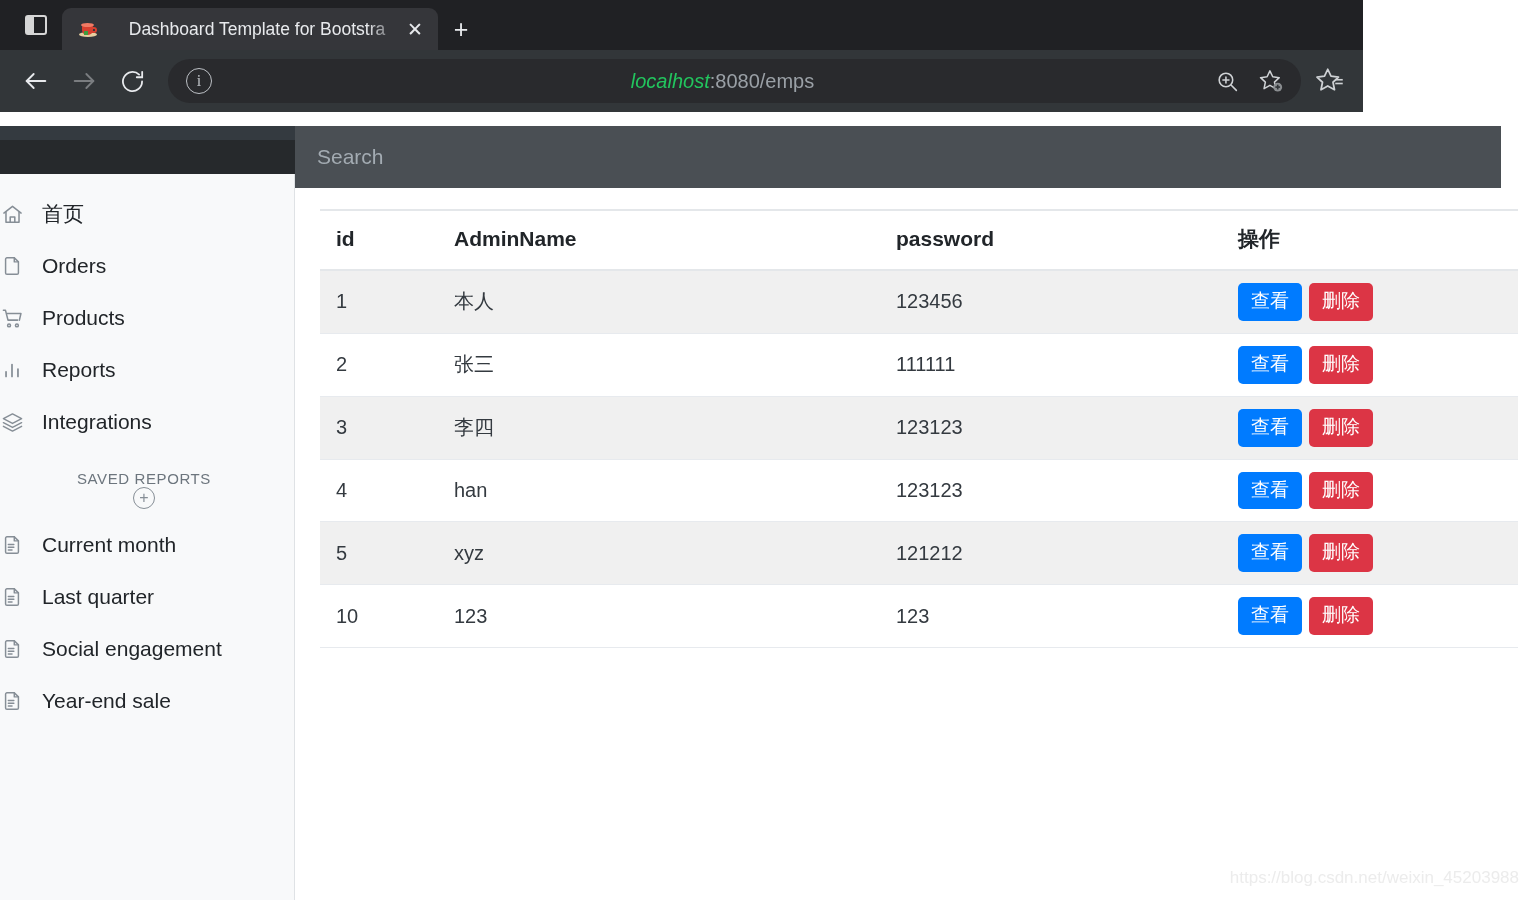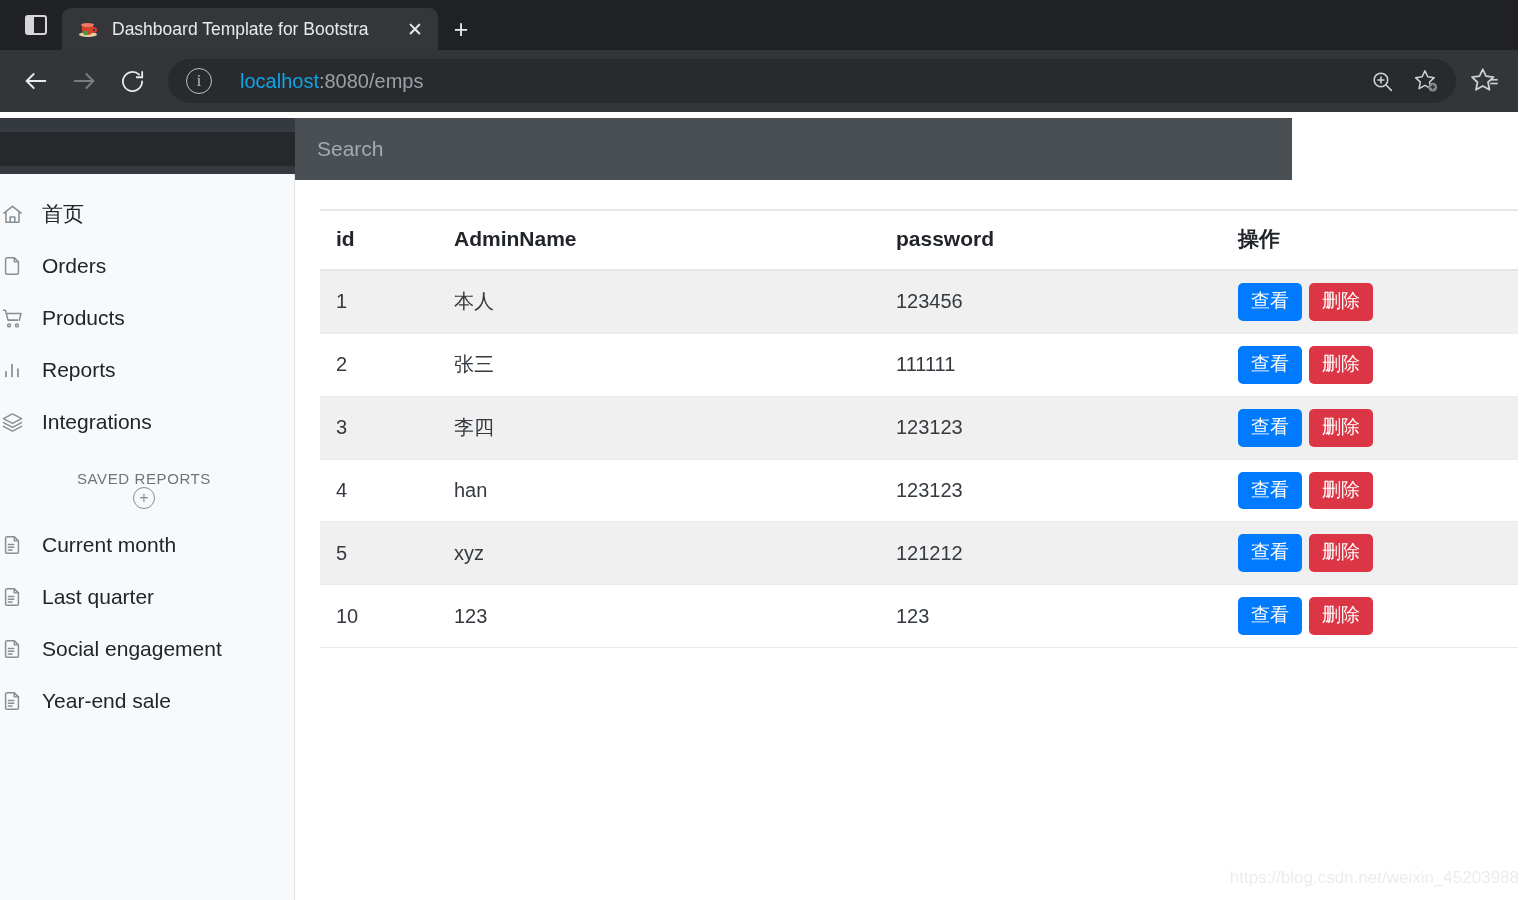--- a/index.html
+++ b/index.html
@@ -4,21 +4,21 @@
 <style>
   * { box-sizing: border-box; margin: 0; padding: 0; }
   html, body {
     width: 1527px; height: 900px;
     font-family: "Liberation Sans", sans-serif;
     background: #ffffff;
     overflow: hidden;
   }
 
   
-  .browser-chrome { width: 1518px; background: #202124; }
+  .browser-chrome { width: 1363px; background: #202124; text-align: center; }
 
   .tab-strip {
     height: 50px; background: #202124;
     display: flex; align-items: flex-end; padding-left: 10px;
   }
   .tablist-btn {
     width: 52px; height: 50px;
     display: flex; align-items: center; justify-content: center;
     flex: 0 0 auto;
   }
@@ -98,38 +98,38 @@
   .info-icon {
     width: 26px; height: 26px; border: 1.6px solid #bdc1c6;
     border-radius: 50%; color: #bdc1c6; font-size: 16px;
     display: flex; align-items: center; justify-content: center;
     font-family: "Liberation Serif", serif; flex: 0 0 auto;
   }
   .url-text {
     margin-left: 28px; font-size: 20px; color: #9aa0a6;
     white-space: nowrap; flex: 1 1 auto;
   }
-  .url-host { color: #0ea5e9; }
+  .url-host { color: #22c55e; font-style: italic; }
   .omni-actions { display: flex; align-items: center; flex: 0 0 auto; }
   .omni-btn {
     width: 44px; height: 44px;
     display: flex; align-items: center; justify-content: center;
     color: #cfd2d5;
   }
   .outer-btn {
     width: 44px; height: 48px; flex: 0 0 auto;
     display: flex; align-items: center; justify-content: center;
     color: #cfd2d5; overflow: hidden;
   }
 
   
   .viewport { position: relative; width: 1527px; height: 788px; background: #fff; }
 
   .app-navbar {
-    position: absolute; left: 0; top: 6px; width: 1292px; height: 62px;
+    position: absolute; left: 0; top: 14px; width: 1501px; height: 62px;
     display: flex;
     align-items: flex-end;
   }
   .navbar-brand-area { width: 295px; height: 62px; background: #343a40; }
   .navbar-brand-inner {
     position: absolute; left: 0; top: 14px; width: 295px; height: 34px;
     background: #26292c;
   }
   .navbar-search {
     flex: 1 1 auto; height: 62px; background: #4a4f54;

